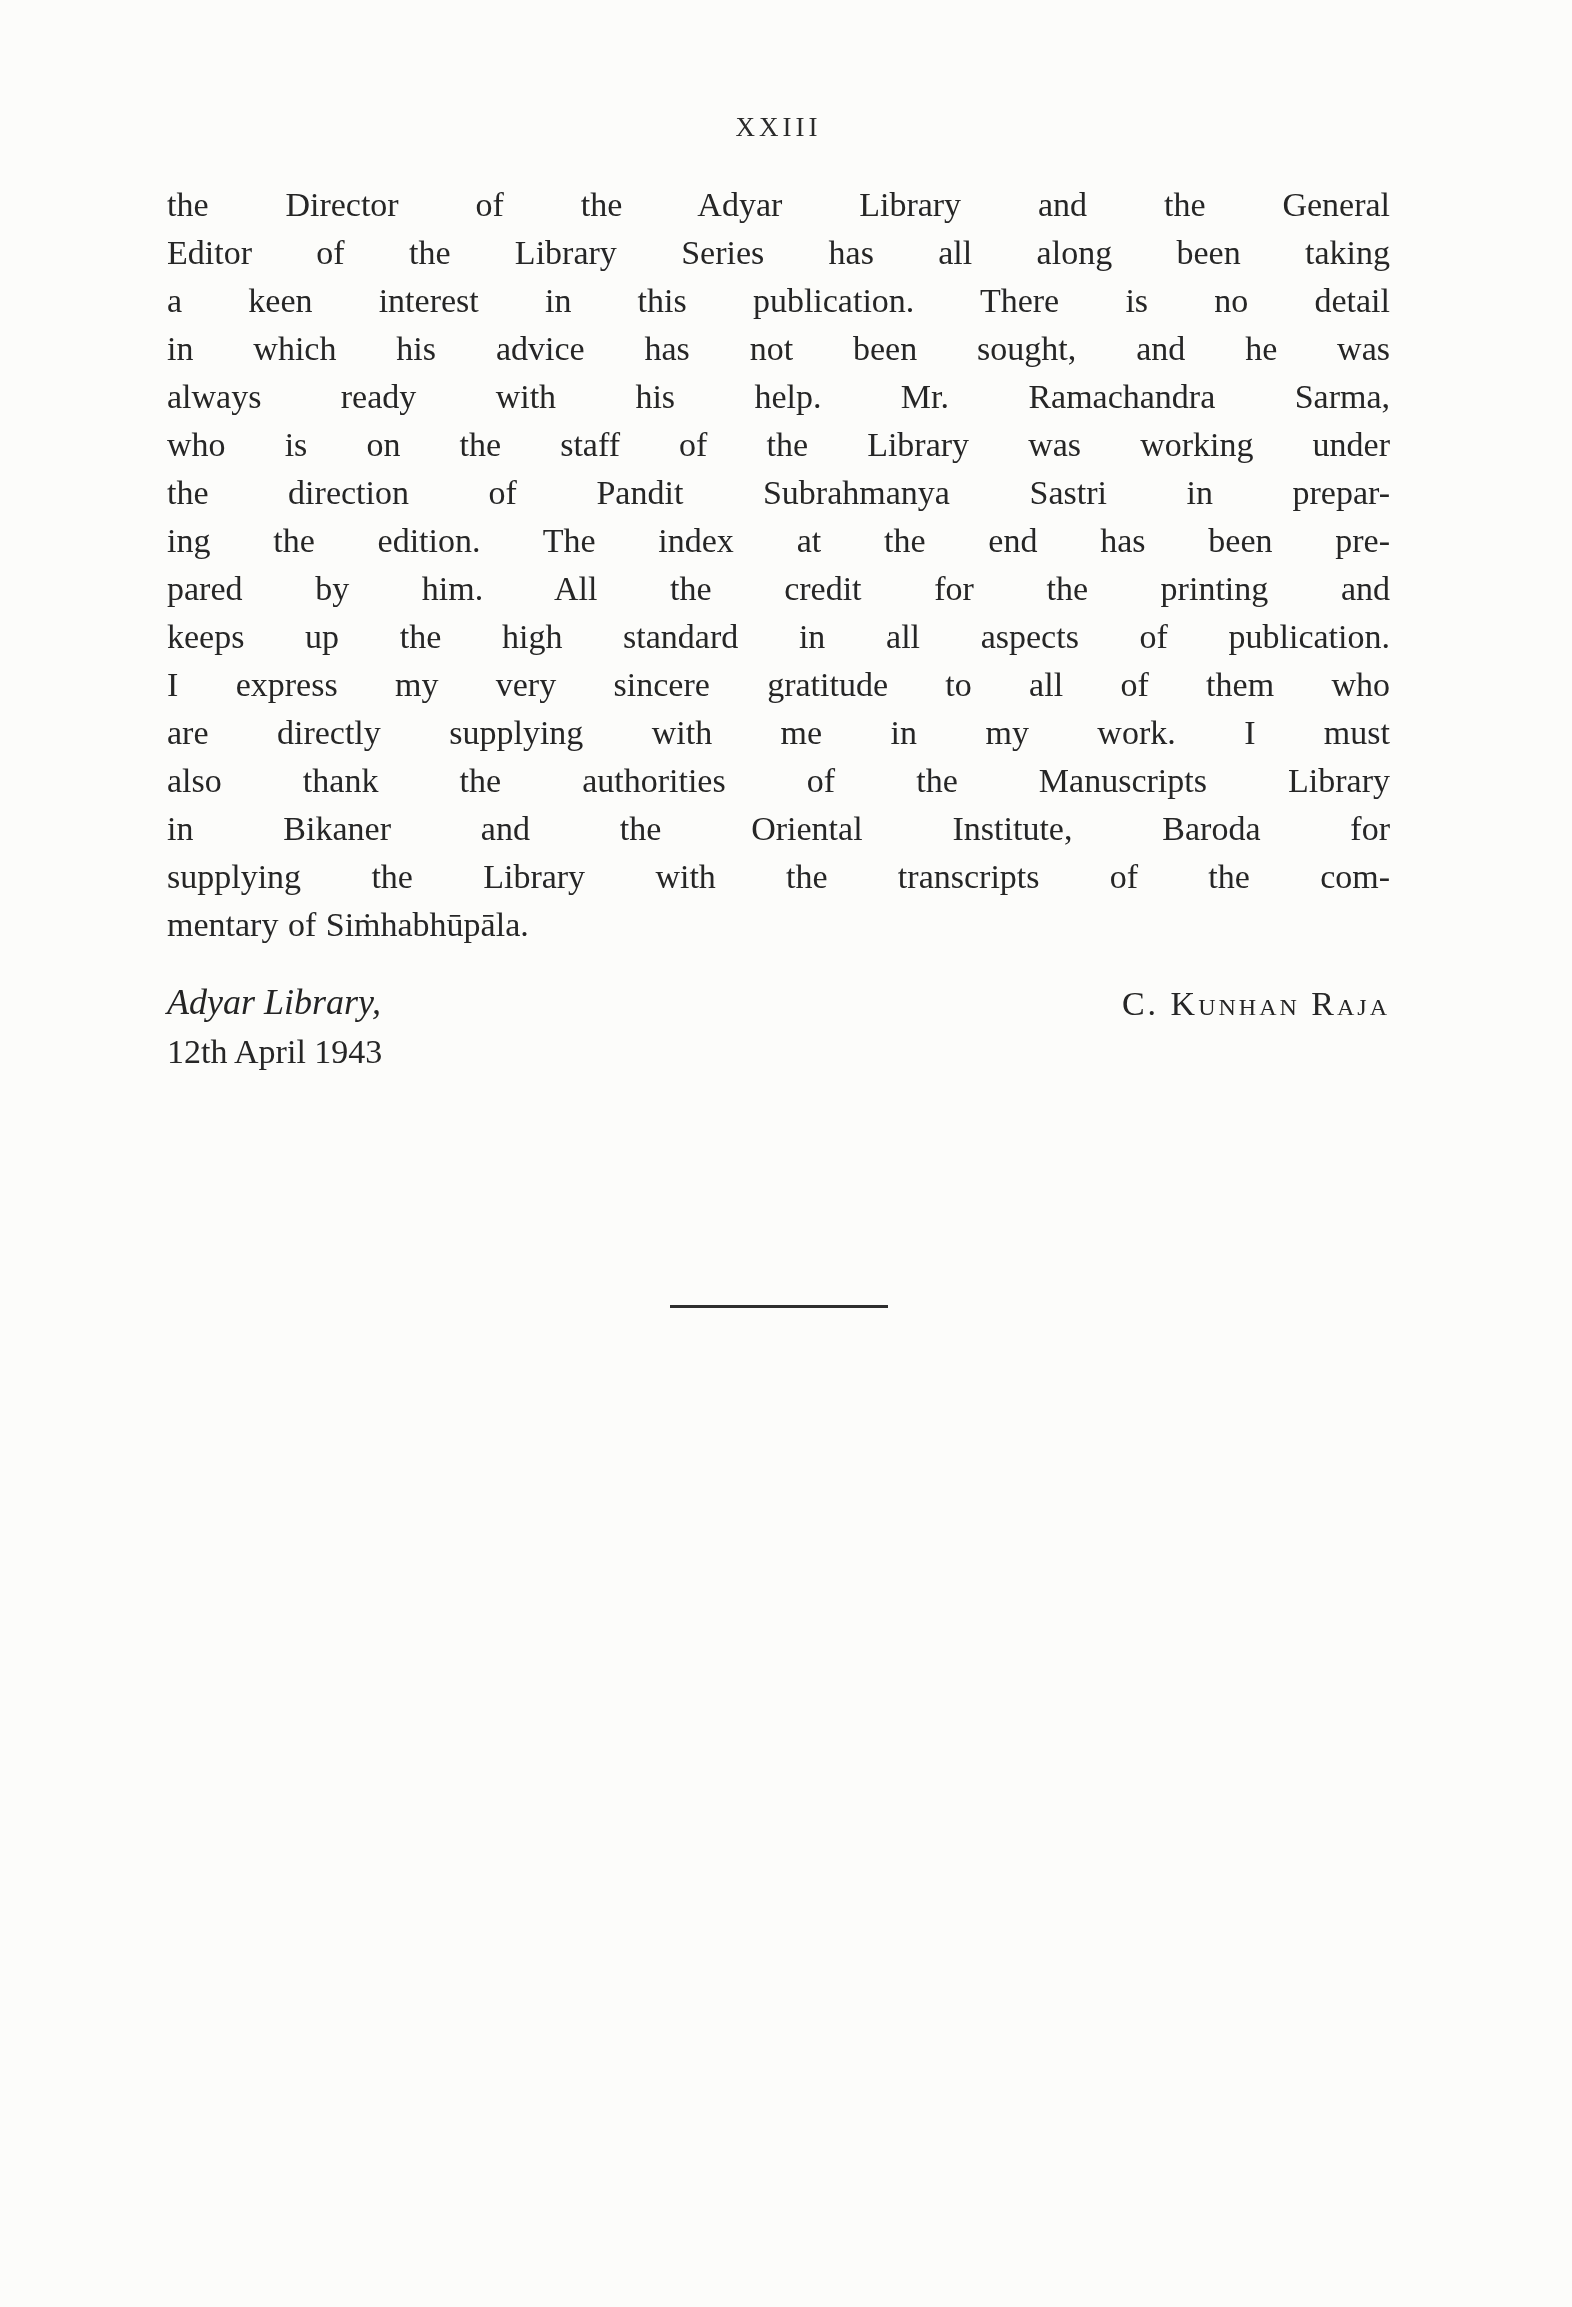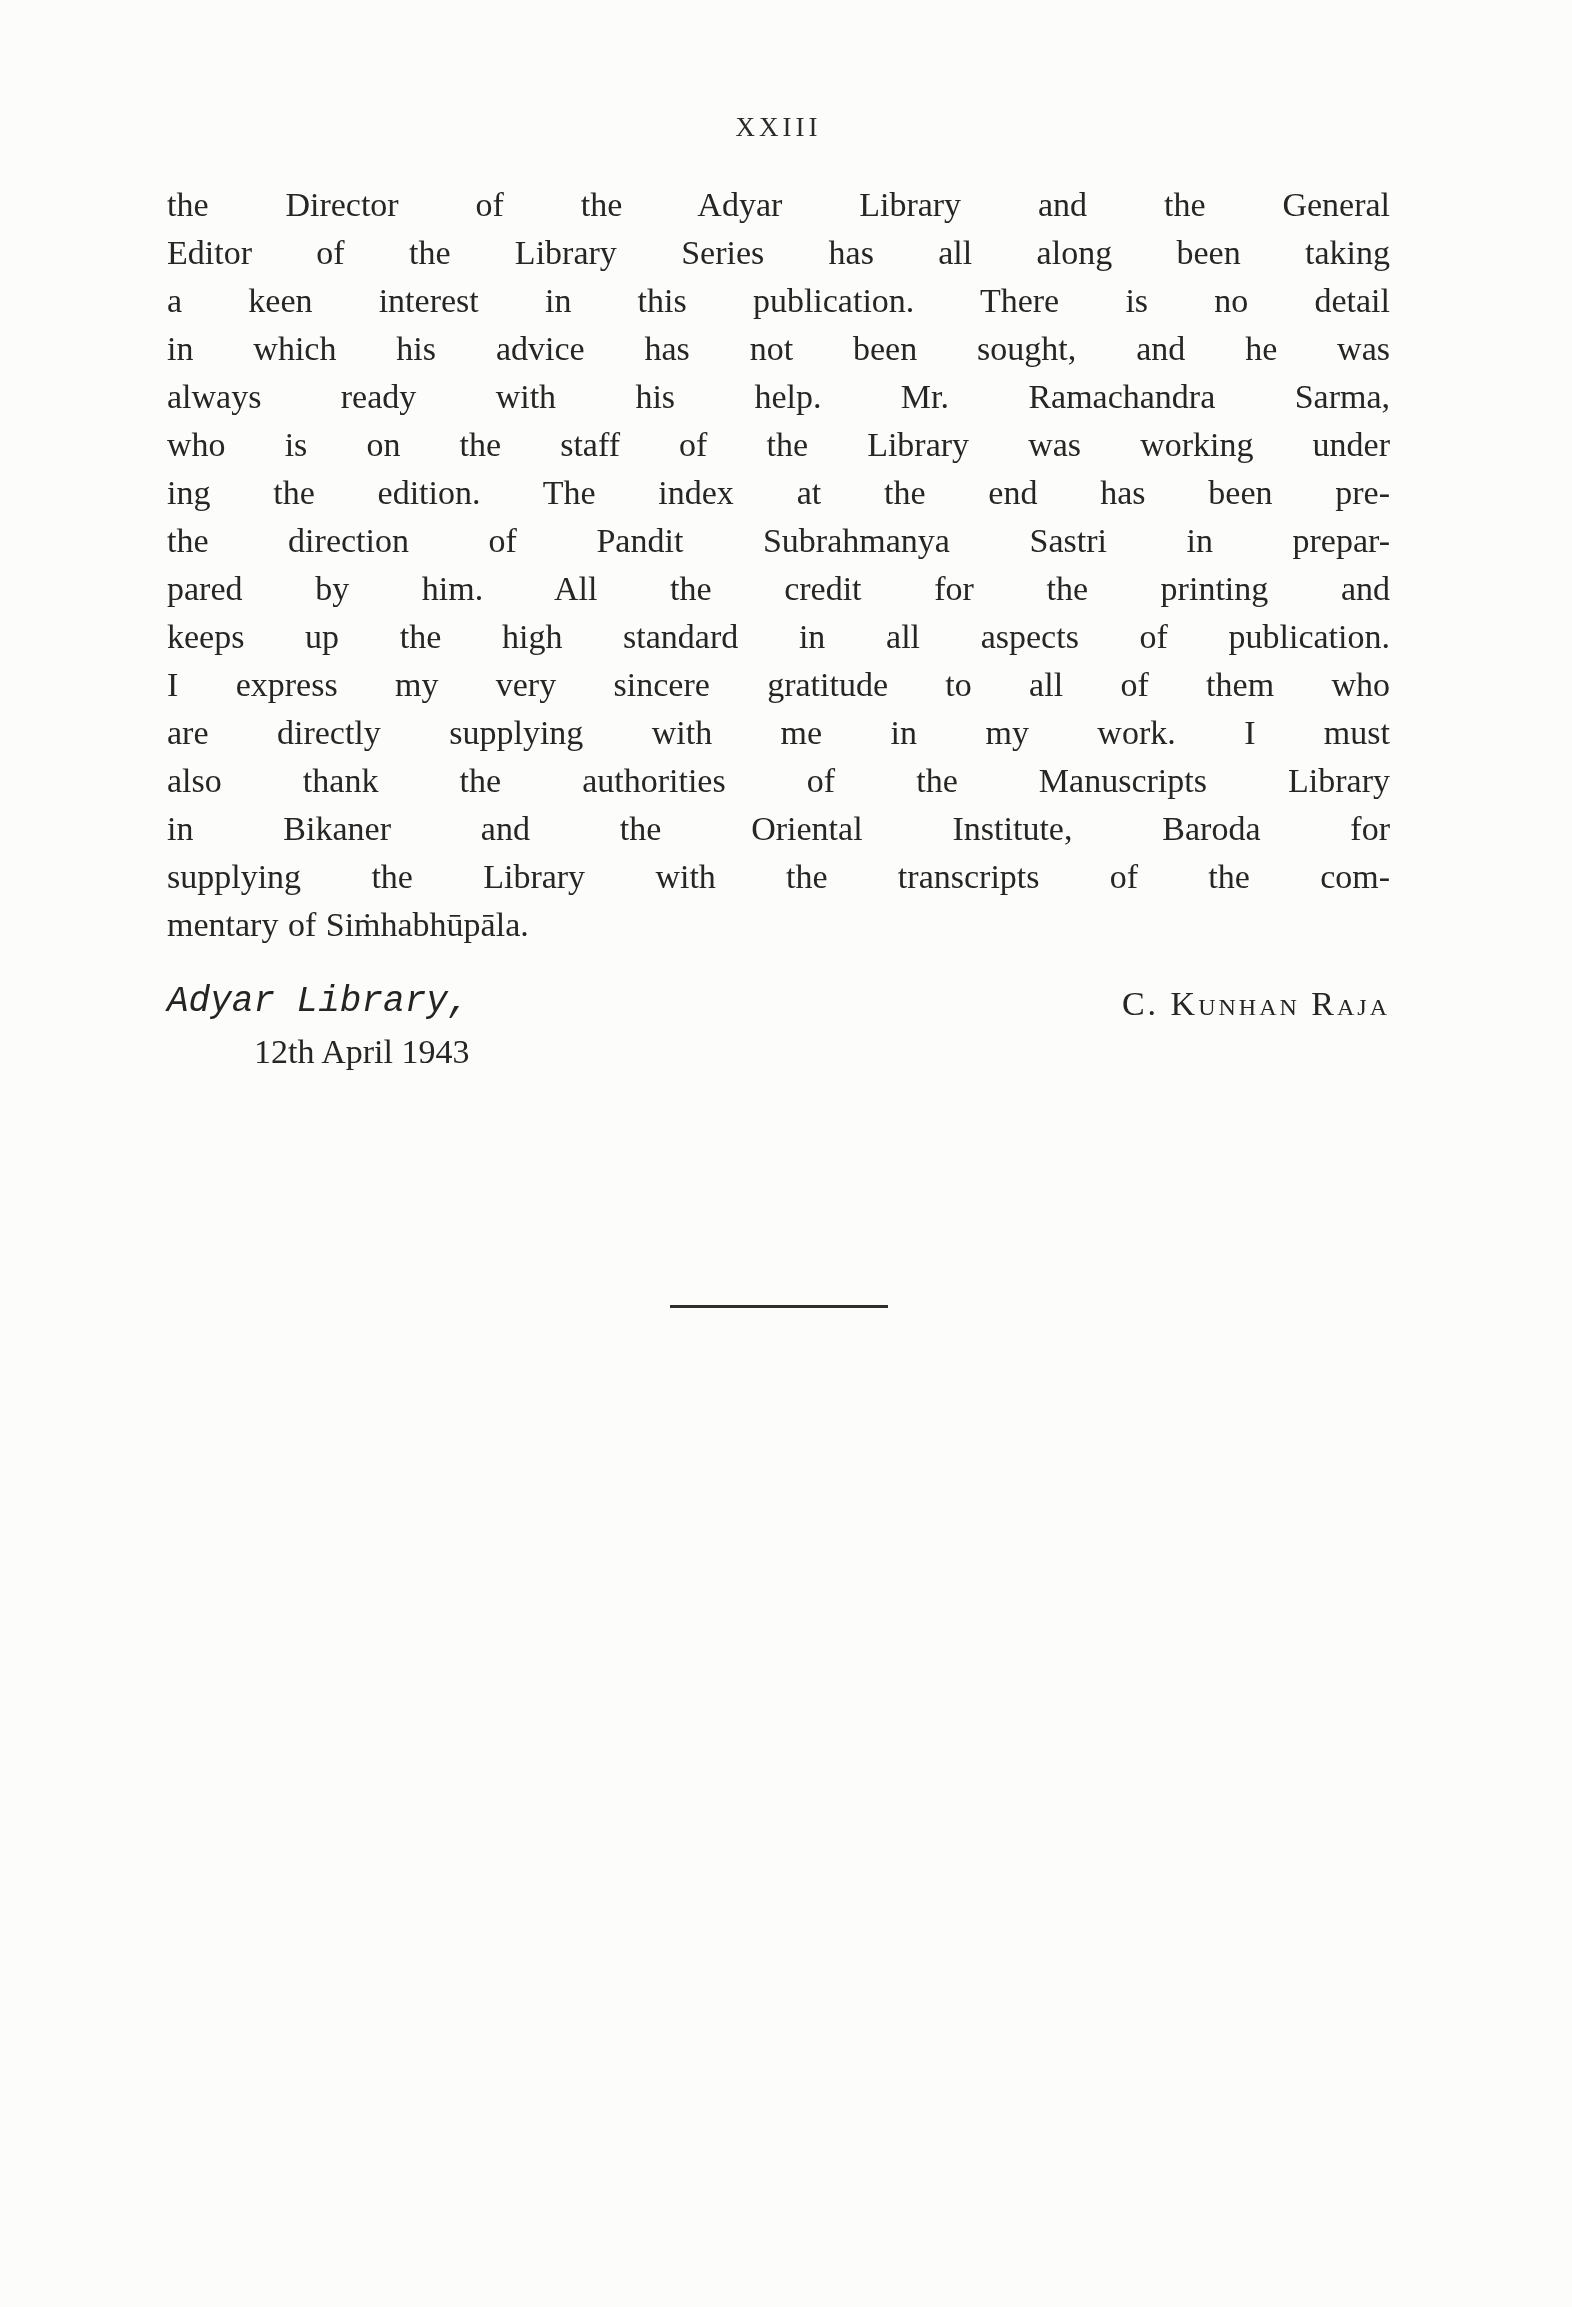--- a/index.html
+++ b/index.html
@@ -49,21 +49,20 @@
     width: 1223px;
     display: flex;
     justify-content: space-between;
     align-items: flex-start;
   }
   .sig-place {
     font-size: 36px;
     font-style: italic;
     line-height: 50px;
     color: #242424;
-    font-family: Liberation Mono, monospace;
   }
   .sig-date {
     font-size: 34px;
     line-height: 50px;
     color: #262626;
     text-align: right;
   }
   .sig-author {
     font-size: 34px;
     font-variant: small-caps;
@@ -86,22 +85,22 @@
 
   <div class="page-number">XXIII</div>
 
   <div class="text-block">
       <div class="text-line">the Director of the Adyar Library and the General</div>
       <div class="text-line">Editor of the Library Series has all along been taking</div>
       <div class="text-line">a keen interest in this publication.  There is no detail</div>
       <div class="text-line">in which his advice has not been sought, and he was</div>
       <div class="text-line">always ready with his help.  Mr. Ramachandra Sarma,</div>
       <div class="text-line">who is on the staff of the Library was working under</div>
+      <div class="text-line">the direction of Pandit Subrahmanya Sastri in prepar-</div>
       <div class="text-line">ing the edition.  The index at the end has been pre-</div>
-      <div class="text-line">the direction of Pandit Subrahmanya Sastri in prepar-</div>
       <div class="text-line">pared by him.  All the credit for the printing and</div>
       <div class="text-line">keeps up the high standard in all aspects of publication.</div>
       <div class="text-line">I express my very sincere gratitude to all of them who</div>
       <div class="text-line">are directly supplying with me in my work.  I must</div>
       <div class="text-line">also thank the authorities of the Manuscripts Library</div>
       <div class="text-line">in Bikaner and the Oriental Institute, Baroda for</div>
       <div class="text-line">supplying the Library with the transcripts of the com-</div>
       <div class="text-line">mentary of Siṁhabhūpāla.</div>
     </div>
 

